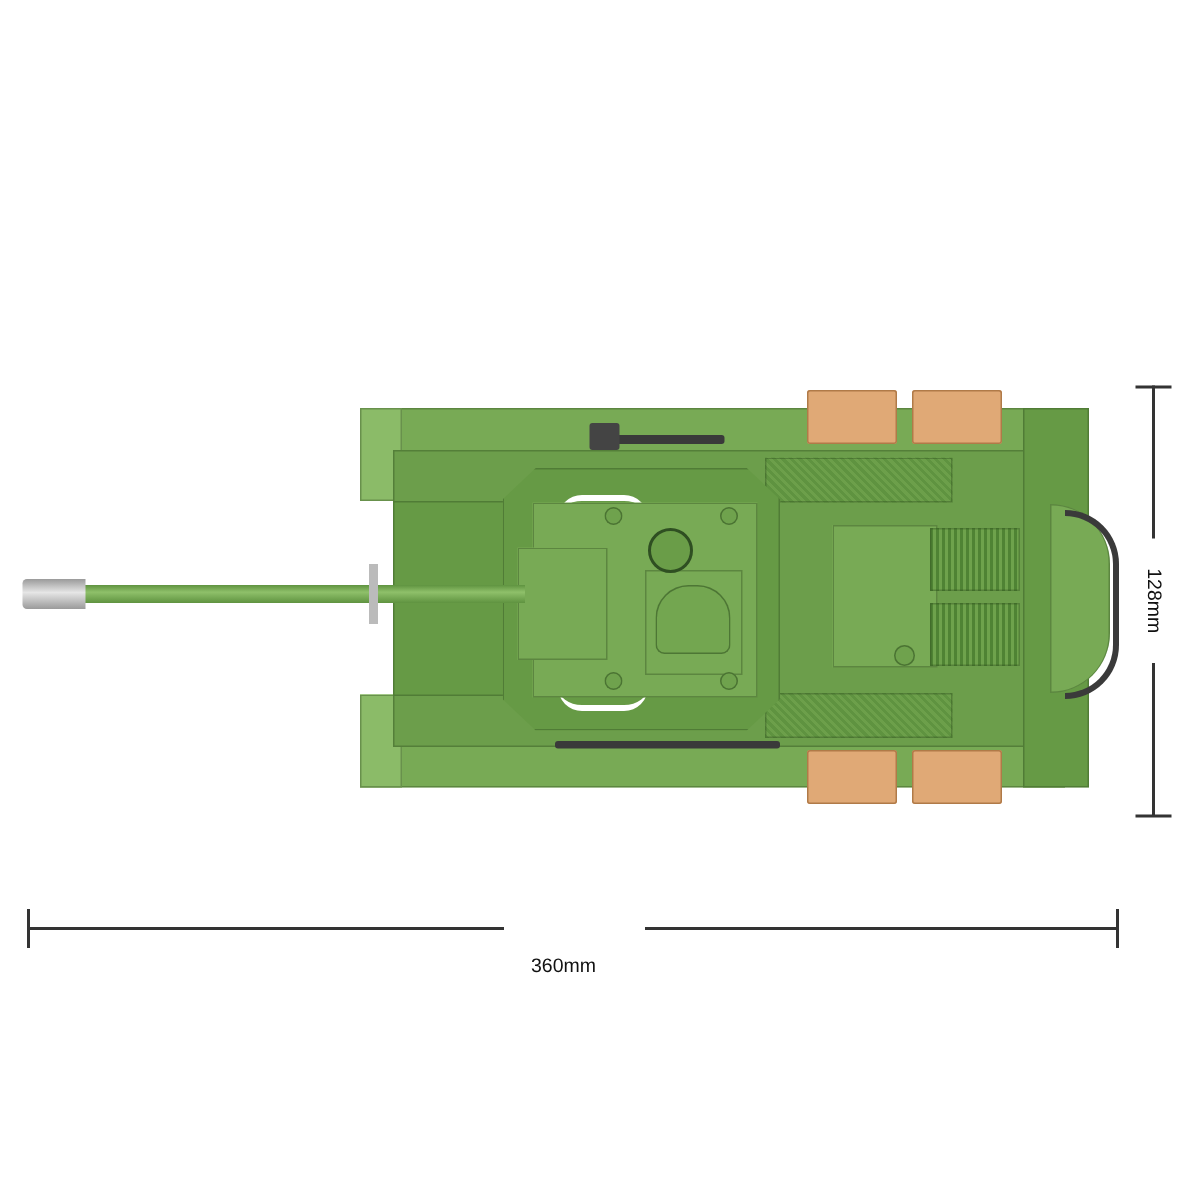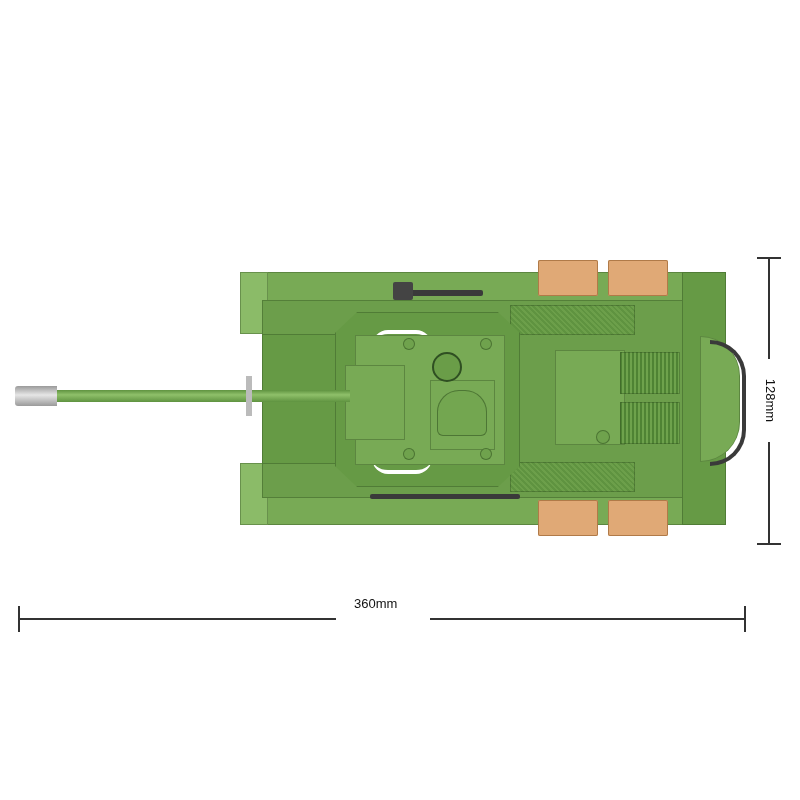--- a/index.html
+++ b/index.html
@@ -66,21 +66,21 @@
   <div class="abs stud" style="left:403px;top:448px;width:12px;height:12px;"></div>
   <div class="abs stud" style="left:480px;top:448px;width:12px;height:12px;"></div>
 
   <div class="abs" style="left:55px;top:390px;width:295px;height:12px;background:linear-gradient(#5f9340,#8fc06a 40%,#5f9340);"></div>
   <div class="abs" style="left:15px;top:386px;width:42px;height:20px;background:linear-gradient(#9a9a9a,#e6e6e6 45%,#9a9a9a);border-radius:3px 0 0 3px;"></div>
   <div class="abs" style="left:246px;top:376px;width:6px;height:40px;background:#bbbbbb;"></div>
 </div>
 
 <div class="abs dimline" style="left:18px;top:606px;width:2px;height:26px;"></div>
 <div class="abs dimline" style="left:18px;top:618px;width:318px;height:2px;"></div>
-<div class="abs dimtext" style="left:354px;top:596px;">360mm</div>
+<div class="abs dimtext" style="left:354px;top:636px;">360mm</div>
 <div class="abs dimline" style="left:430px;top:618px;width:316px;height:2px;"></div>
 <div class="abs dimline" style="left:744px;top:606px;width:2px;height:26px;"></div>
 
 <div class="abs dimline" style="left:757px;top:257px;width:24px;height:2px;"></div>
 <div class="abs dimline" style="left:768px;top:257px;width:2px;height:102px;"></div>
 <div class="abs dimtext" style="left:742px;top:393px;transform:rotate(90deg);transform-origin:center;width:56px;text-align:center;">128mm</div>
 <div class="abs dimline" style="left:768px;top:442px;width:2px;height:102px;"></div>
 <div class="abs dimline" style="left:757px;top:543px;width:24px;height:2px;"></div>
 
 </body></html>

